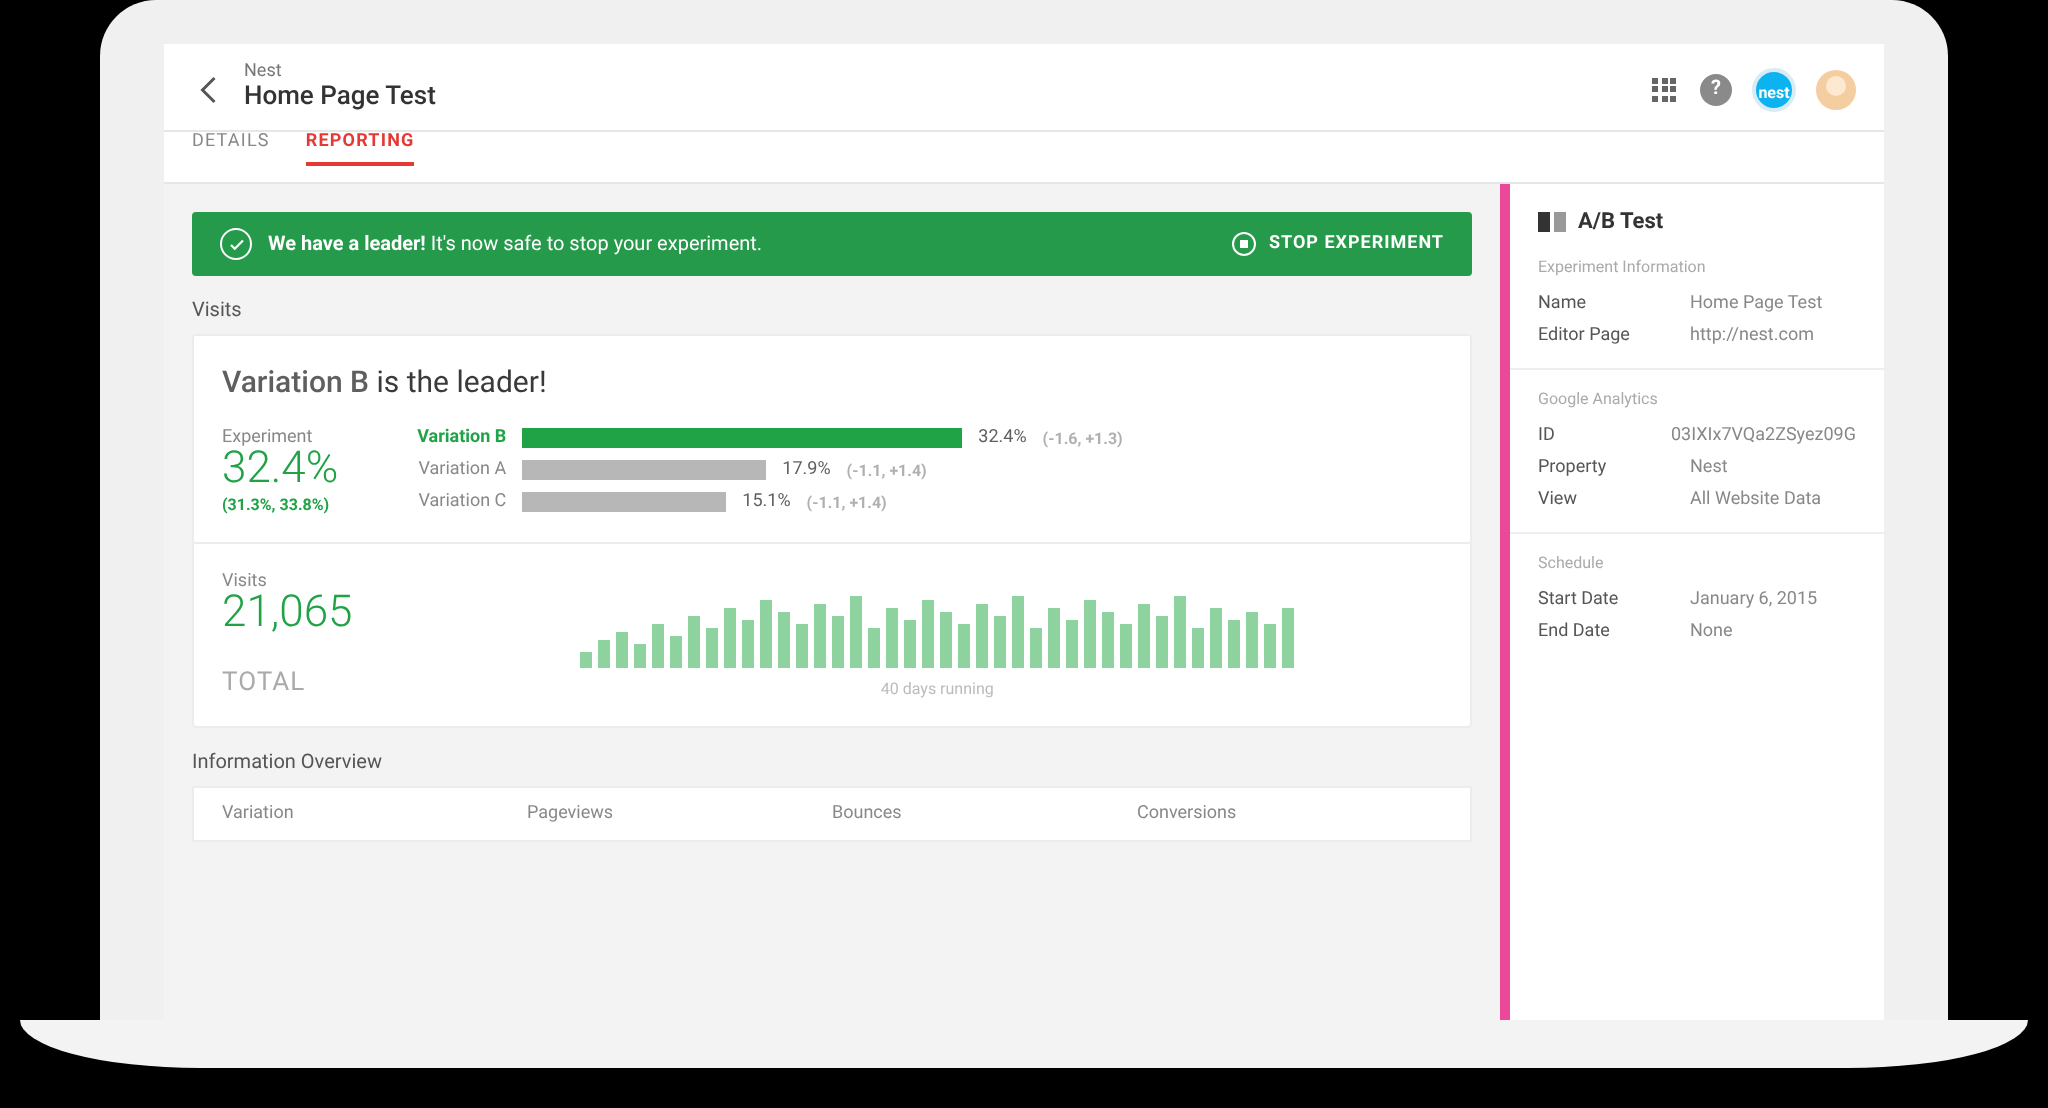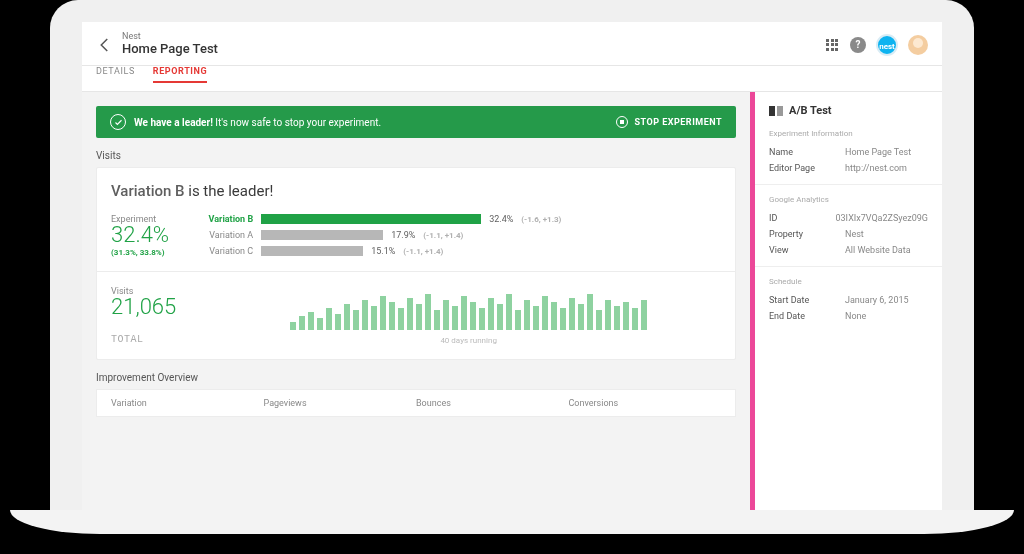--- a/index.html
+++ b/index.html
@@ -93,21 +93,21 @@
   .bar-track{height:10px;position:relative;flex-shrink:0;}
   .bar-fill{height:100%;background:#b7b7b7;}
   .bar-row.lead .bar-fill{background:#20a246;}
   .bar-pct{color:#5f5f5f;font-size:9px;}
   .bar-ci{color:#b0b0b0;font-size:8px;font-weight:bold;}
   .divider{height:1px;background:#ececec;margin:14px -14px;}
   .visits-row{display:flex;gap:40px;align-items:flex-end;}
   .visits-block{display:flex;flex-direction:column;}
   .visits-label{font-size:9px;color:#888;}
   .visits-value{font-size:22px;font-weight:300;color:#20a246;line-height:1;}
-  .visits-total{font-size:10px;color:#aaa;letter-spacing:.5px;margin-top:16px;font-family:Liberation Mono, monospace;}
+  .visits-total{font-size:13px;color:#aaa;letter-spacing:.5px;margin-top:16px;}
   .spark{flex:1;display:flex;flex-direction:column;align-items:center;}
   .spark-bars{display:flex;align-items:flex-end;gap:3px;height:40px;width:100%;justify-content:center;}
   .spark-bars span{width:6px;background:#8ed2a0;}
   .spark-caption{font-size:8px;color:#bbb;margin-top:6px;}
   
   .overview-card{background:#fff;border:1px solid #ececec;margin-top:6px;}
   .overview-head{display:flex;padding:8px 14px;font-size:9px;color:#888;}
   .oh{flex:1;}
   
   .side-title{display:flex;align-items:center;gap:6px;font-size:11px;font-weight:700;color:#333;margin-bottom:12px;}
@@ -267,21 +267,21 @@
                   <span style="height: 24px;"></span>
                   <span style="height: 28px;"></span>
                   <span style="height: 22px;"></span>
                   <span style="height: 30px;"></span>
                 </div>
               <div class="spark-caption">40 days running</div>
             </div>
           </div>
         </div>
 
-        <div class="section-label">Improvement Overview</div>
+        <div class="section-label">Information Overview</div>
         <div class="overview-card">
           <div class="overview-head" id="ovhead">
               <div class="oh">Variation</div>
               <div class="oh">Pageviews</div>
               <div class="oh">Bounces</div>
               <div class="oh">Conversions</div>
             </div>
         </div>
       </div>
 

